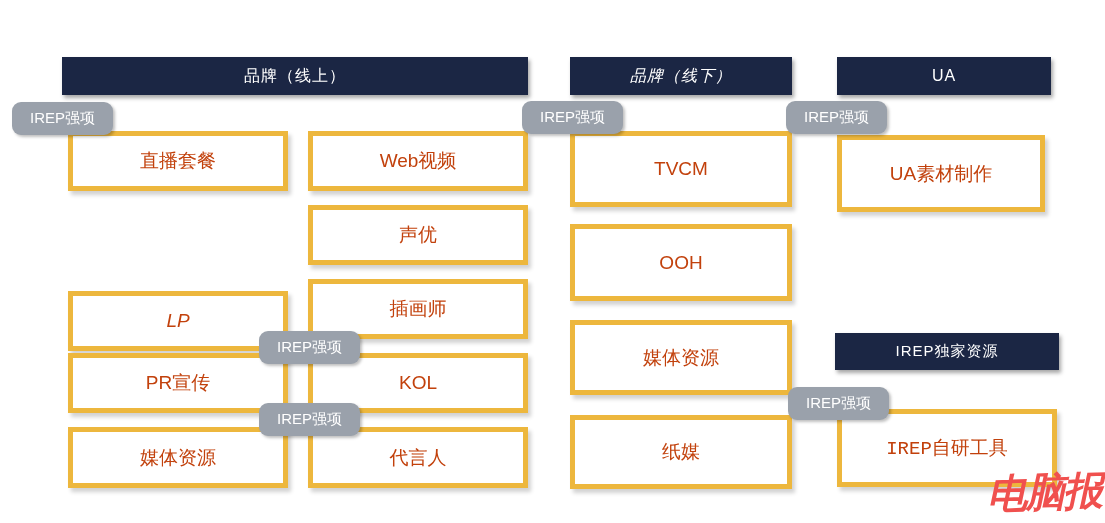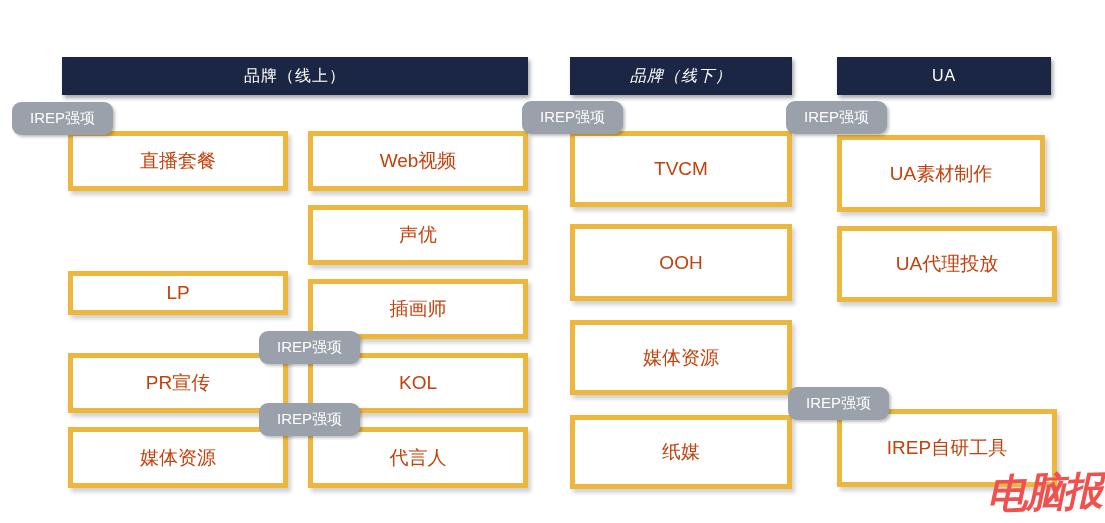--- a/index.html
+++ b/index.html
@@ -35,40 +35,40 @@
   }
 </style>
 </head>
 <body>
 
 <div class="canvas">
 
   <div class="hdr" style="left:62px;top:57px;width:466px;">品牌（线上）</div>
   <div class="hdr" style="left:570px;top:57px;width:222px;font-style:italic;">品牌（线下）</div>
   <div class="hdr" style="left:837px;top:57px;width:214px;text-align:center;">UA</div>
+  <div class="hdr small" style="left:835px;top:333px;width:224px;">IREP独家资源</div>
 
   <div class="box" style="left:68px;top:120px;width:220px;height:60px;">直播套餐</div>
-  <div class="box" style="left:68px;top:260px;width:220px;height:44px;">LP</div>
+  <div class="box" style="left:68px;top:280px;width:220px;height:60px;font-style:italic;">LP</div>
   <div class="box" style="left:68px;top:342px;width:220px;height:60px;">PR宣传</div>
   <div class="box" style="left:68px;top:416px;width:220px;height:61px;">媒体资源</div>
 
   <div class="box" style="left:308px;top:120px;width:220px;height:60px;">Web视频</div>
   <div class="box" style="left:308px;top:194px;width:220px;height:60px;">声优</div>
   <div class="box" style="left:308px;top:268px;width:220px;height:60px;">插画师</div>
   <div class="box" style="left:308px;top:342px;width:220px;height:60px;">KOL</div>
   <div class="box" style="left:308px;top:416px;width:220px;height:61px;">代言人</div>
 
   <div class="box" style="left:570px;top:120px;width:222px;height:76px;">TVCM</div>
   <div class="box" style="left:570px;top:213px;width:222px;height:77px;">OOH</div>
   <div class="box" style="left:570px;top:309px;width:222px;height:75px;">媒体资源</div>
   <div class="box" style="left:570px;top:404px;width:222px;height:74px;">纸媒</div>
 
   <div class="box" style="left:837px;top:124px;width:208px;height:77px;">UA素材制作</div>
-  <div class="box" style="left:837px;top:215px;width:220px;height:76px;">UA代理投放</div>
-  <div class="box" style="left:837px;top:398px;width:220px;height:78px;">IREP自研工具</div>
+  <div class="box" style="left:837px;top:398px;width:220px;height:78px;font-family:Liberation Mono, monospace;">IREP自研工具</div>
 
   <div class="badge" style="left:12px;top:102px;">IREP强项</div>
   <div class="badge" style="left:522px;top:101px;">IREP强项</div>
   <div class="badge" style="left:786px;top:101px;">IREP强项</div>
   <div class="badge" style="left:259px;top:331px;">IREP强项</div>
   <div class="badge" style="left:259px;top:403px;">IREP强项</div>
   <div class="badge" style="left:788px;top:387px;">IREP强项</div>
 
   <div class="watermark">电脑报</div>
 

